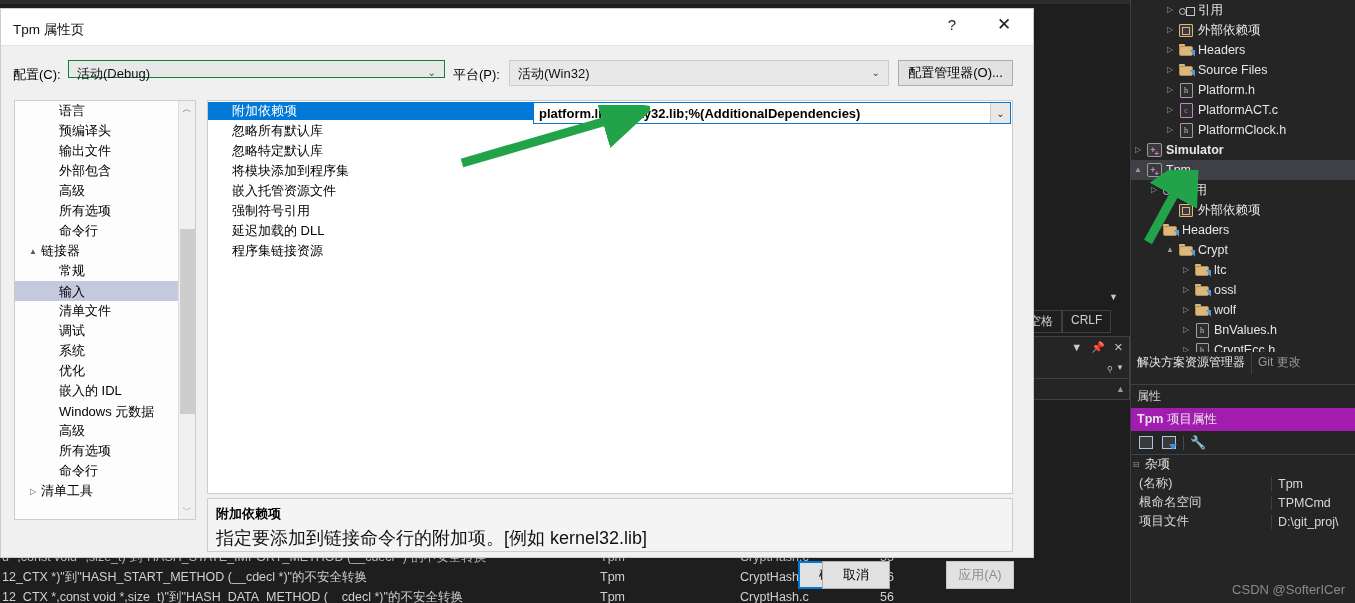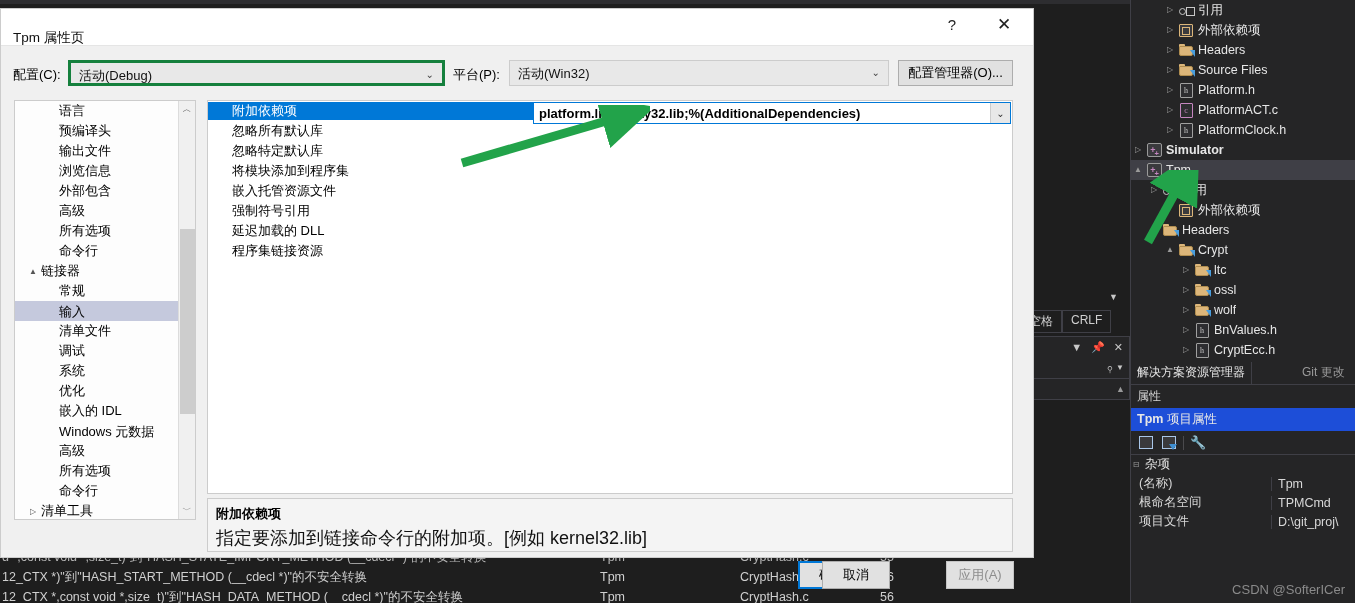--- a/index.html
+++ b/index.html
@@ -70,21 +70,21 @@
   .dock-split { position:absolute; left:0; right:0; height:1px; background:#3f3f46; }
   .dock-tabs {
     position:absolute; left:0; right:0; height:22px; background:#252526;
     display:flex; align-items:center; font-size:12px; color:#d0d0d0;
   }
   .dock-tab { padding: 2px 6px 3px 6px; white-space:nowrap; }
   .dock-tab.active { background:#252526; color:#e6e6e6; border-right:1px solid #3f3f46; }
   .dock-tab.inactive { color:#9a9a9a; }
 
   .panel-title { font-size:12px; color:#d4d4d4; padding:3px 6px; }
-  .panel-sub { font-size:12.5px; color:#e6e6e6; padding:3px 6px; background:#1d4ed8; }
+  .panel-sub { font-size:12.5px; color:#e6e6e6; padding:3px 6px; background:#a21caf; }
   .panel-sub b { font-weight:bold; }
 
   .prop-toolbar { height:24px; background:#252526; display:flex; align-items:center; gap:6px;
     padding-left:6px; border-bottom:1px solid #3f3f46; }
   .tool-ic { width:17px; height:16px; display:inline-flex; align-items:center; justify-content:center; }
   .ic-cat { width:14px; height:13px; background:#3a3a3d; border:1px solid #a9c6e8; }
   .ic-az { width:14px; height:13px; background:#3a3a3d; border:1px solid #a9c6e8; position:relative;}
   .ic-az::after{content:"";position:absolute;right:-2px;bottom:-2px;width:0;height:0;
      border-left:4px solid transparent;border-right:4px solid transparent;border-top:6px solid #3f8fd2;}
   .tool-sep { width:1px; height:14px; background:#4a4a4d; }
@@ -123,34 +123,34 @@
      padding-left:2px; justify-content:space-between; }
   .scrollup { color:#9a9a9a; font-size:9px; padding-right:4px; }
 
   
   #dialog {
     position: absolute; left: 0px; top: 8px; width: 1034px; height: 550px;
     background: #f0f0f0; border: 1px solid #cccccc;
     box-shadow: 0 0 0 0 rgba(0,0,0,0);
   }
   #dlg-titlebar { height: 36px; background: #ffffff; position: relative; }
-  #dlg-title { position:absolute; left:12px; top:20px; font-size:13.5px; color:#111; }
+  #dlg-title { position:absolute; left:12px; top:12px; font-size:13.5px; color:#111; }
   .dlg-btn { position:absolute; top:0; width:46px; height:30px; display:flex;
      align-items:center; justify-content:center; font-size:15px; color:#222; }
   #dlg-help { right:58px; }
   #dlg-close { right:6px; font-size:17px; }
 
   #dlg-body { position:absolute; left:0; top:36px; right:0; bottom:0; background:#f0f0f0;
      border-top:1px solid #e5e5e5; }
 
   .dlg-row1 { position:absolute; left:0; top:14px; right:0; height:28px; }
   .lbl { font-size:13px; color:#000; }
   #cfg-label { position:absolute; left:12px; top:6px; }
-  #cfg-combo { position:absolute; left:67px; top:0; width:377px; height:26px;
-     background:#e8e8e8; border:3px solid #15803d; }
+  #cfg-combo { position:absolute; left:67px; top:0; width:377px; height:18px;
+     background:#e8e8e8; border:1px solid #15803d; }
   #plat-label { position:absolute; left:452px; top:6px; }
   #plat-combo { position:absolute; left:508px; top:0; width:380px; height:26px;
      background:#e8e8e8; border:1px solid #cccccc; }
   .combo-text { position:absolute; left:8px; top:4px; font-size:13px; color:#111; }
   .combo-arrow { position:absolute; right:8px; top:6px; font-size:10px; color:#444; }
   #cfgmgr-btn { position:absolute; left:897px; top:0; width:115px; height:26px;
      background:#e1e1e1; border:1px solid #adadad; font-size:13px; color:#000;
      display:flex; align-items:center; justify-content:center; }
 
   
@@ -402,21 +402,21 @@
         </div>
         <div class="tree-row" style="padding-left: 48px;">
           <span class="expander">▷</span>
           <span class="ticon">
             <span class="ic-file h">h</span>
           </span>
           <span class="tlabel">CryptEcc.h</span>
         </div>
       </div>
 
-    <div class="dock-tabs" style="top:362px;gap:44px;">
+    <div class="dock-tabs" style="top:352px;">
       <span class="dock-tab active">解决方案资源管理器</span>
       <span class="dock-tab inactive">Git 更改</span>
     </div>
     <div class="dock-split" style="top:384px;"></div>
 
     <div style="position:absolute; left:0; top:385px; right:0; bottom:0;">
       <div class="panel-title">属性</div>
       <div class="panel-sub">
         <b>Tpm</b>
         <span>项目属性</span>
@@ -483,23 +483,20 @@
             <div class="dtree-row" style="padding-left: 44px;">
               <span class="dtree-lbl">语言</span>
             </div>
             <div class="dtree-row" style="padding-left: 44px;">
               <span class="dtree-lbl">预编译头</span>
             </div>
             <div class="dtree-row" style="padding-left: 44px;">
               <span class="dtree-lbl">输出文件</span>
             </div>
             <div class="dtree-row" style="padding-left: 44px;">
-              <span class="dtree-lbl">浏览信息</span>
-            </div>
-            <div class="dtree-row" style="padding-left: 44px;">
               <span class="dtree-lbl">外部包含</span>
             </div>
             <div class="dtree-row" style="padding-left: 44px;">
               <span class="dtree-lbl">高级</span>
             </div>
             <div class="dtree-row" style="padding-left: 44px;">
               <span class="dtree-lbl">所有选项</span>
             </div>
             <div class="dtree-row" style="padding-left: 44px;">
               <span class="dtree-lbl">命令行</span>

